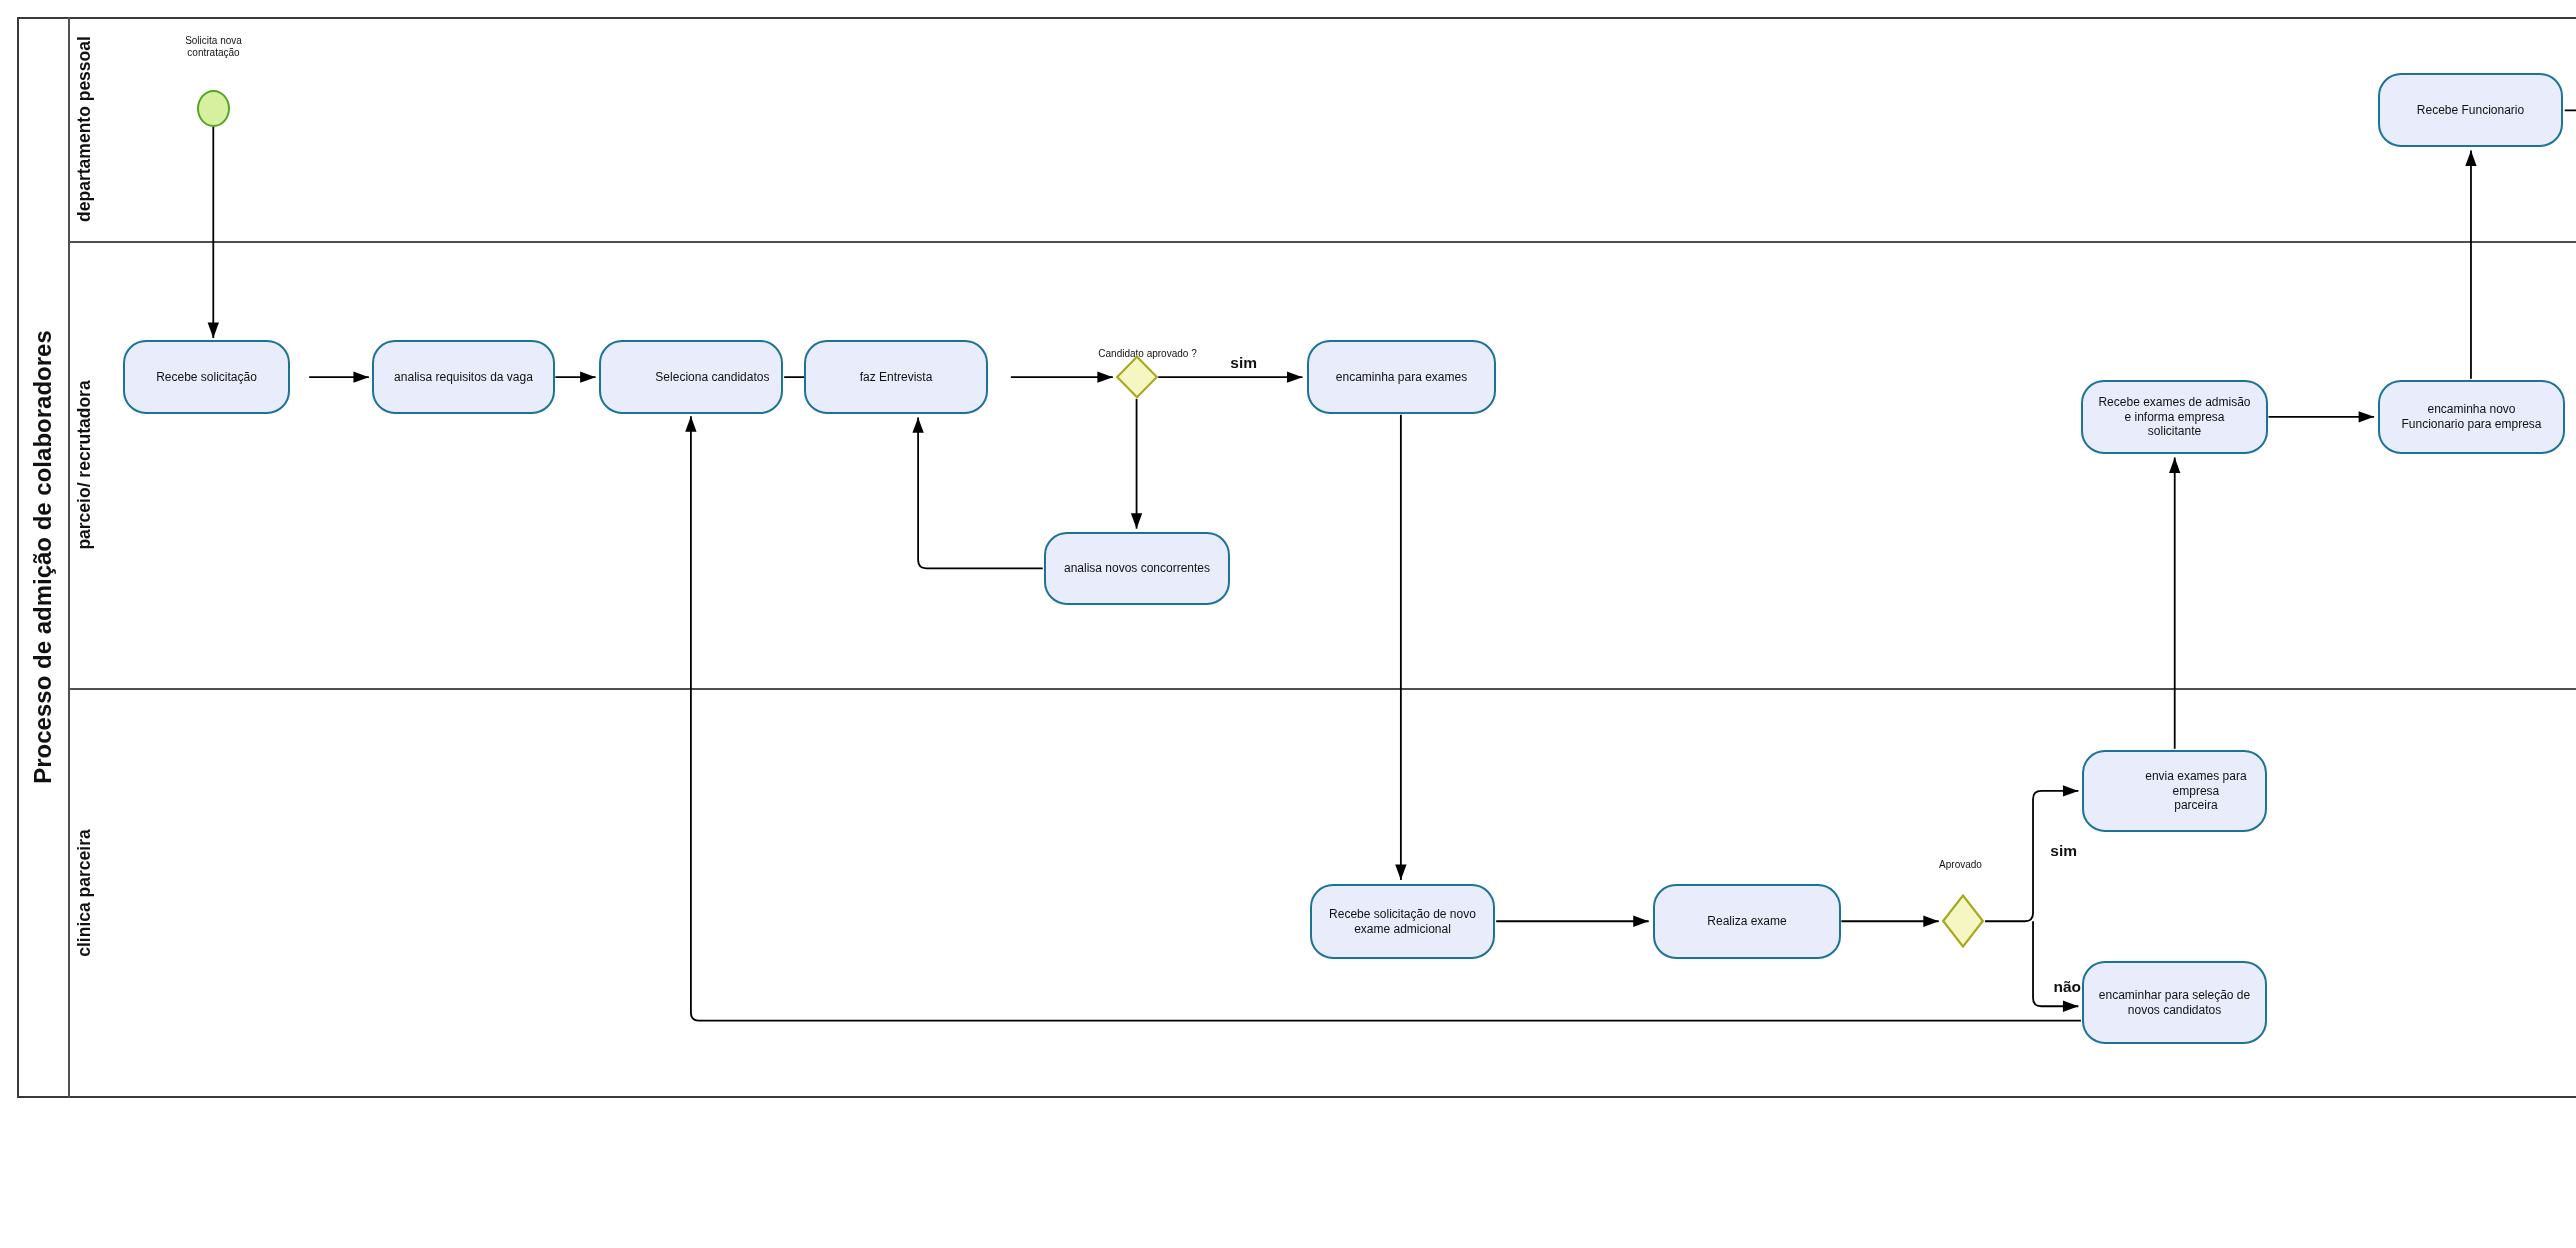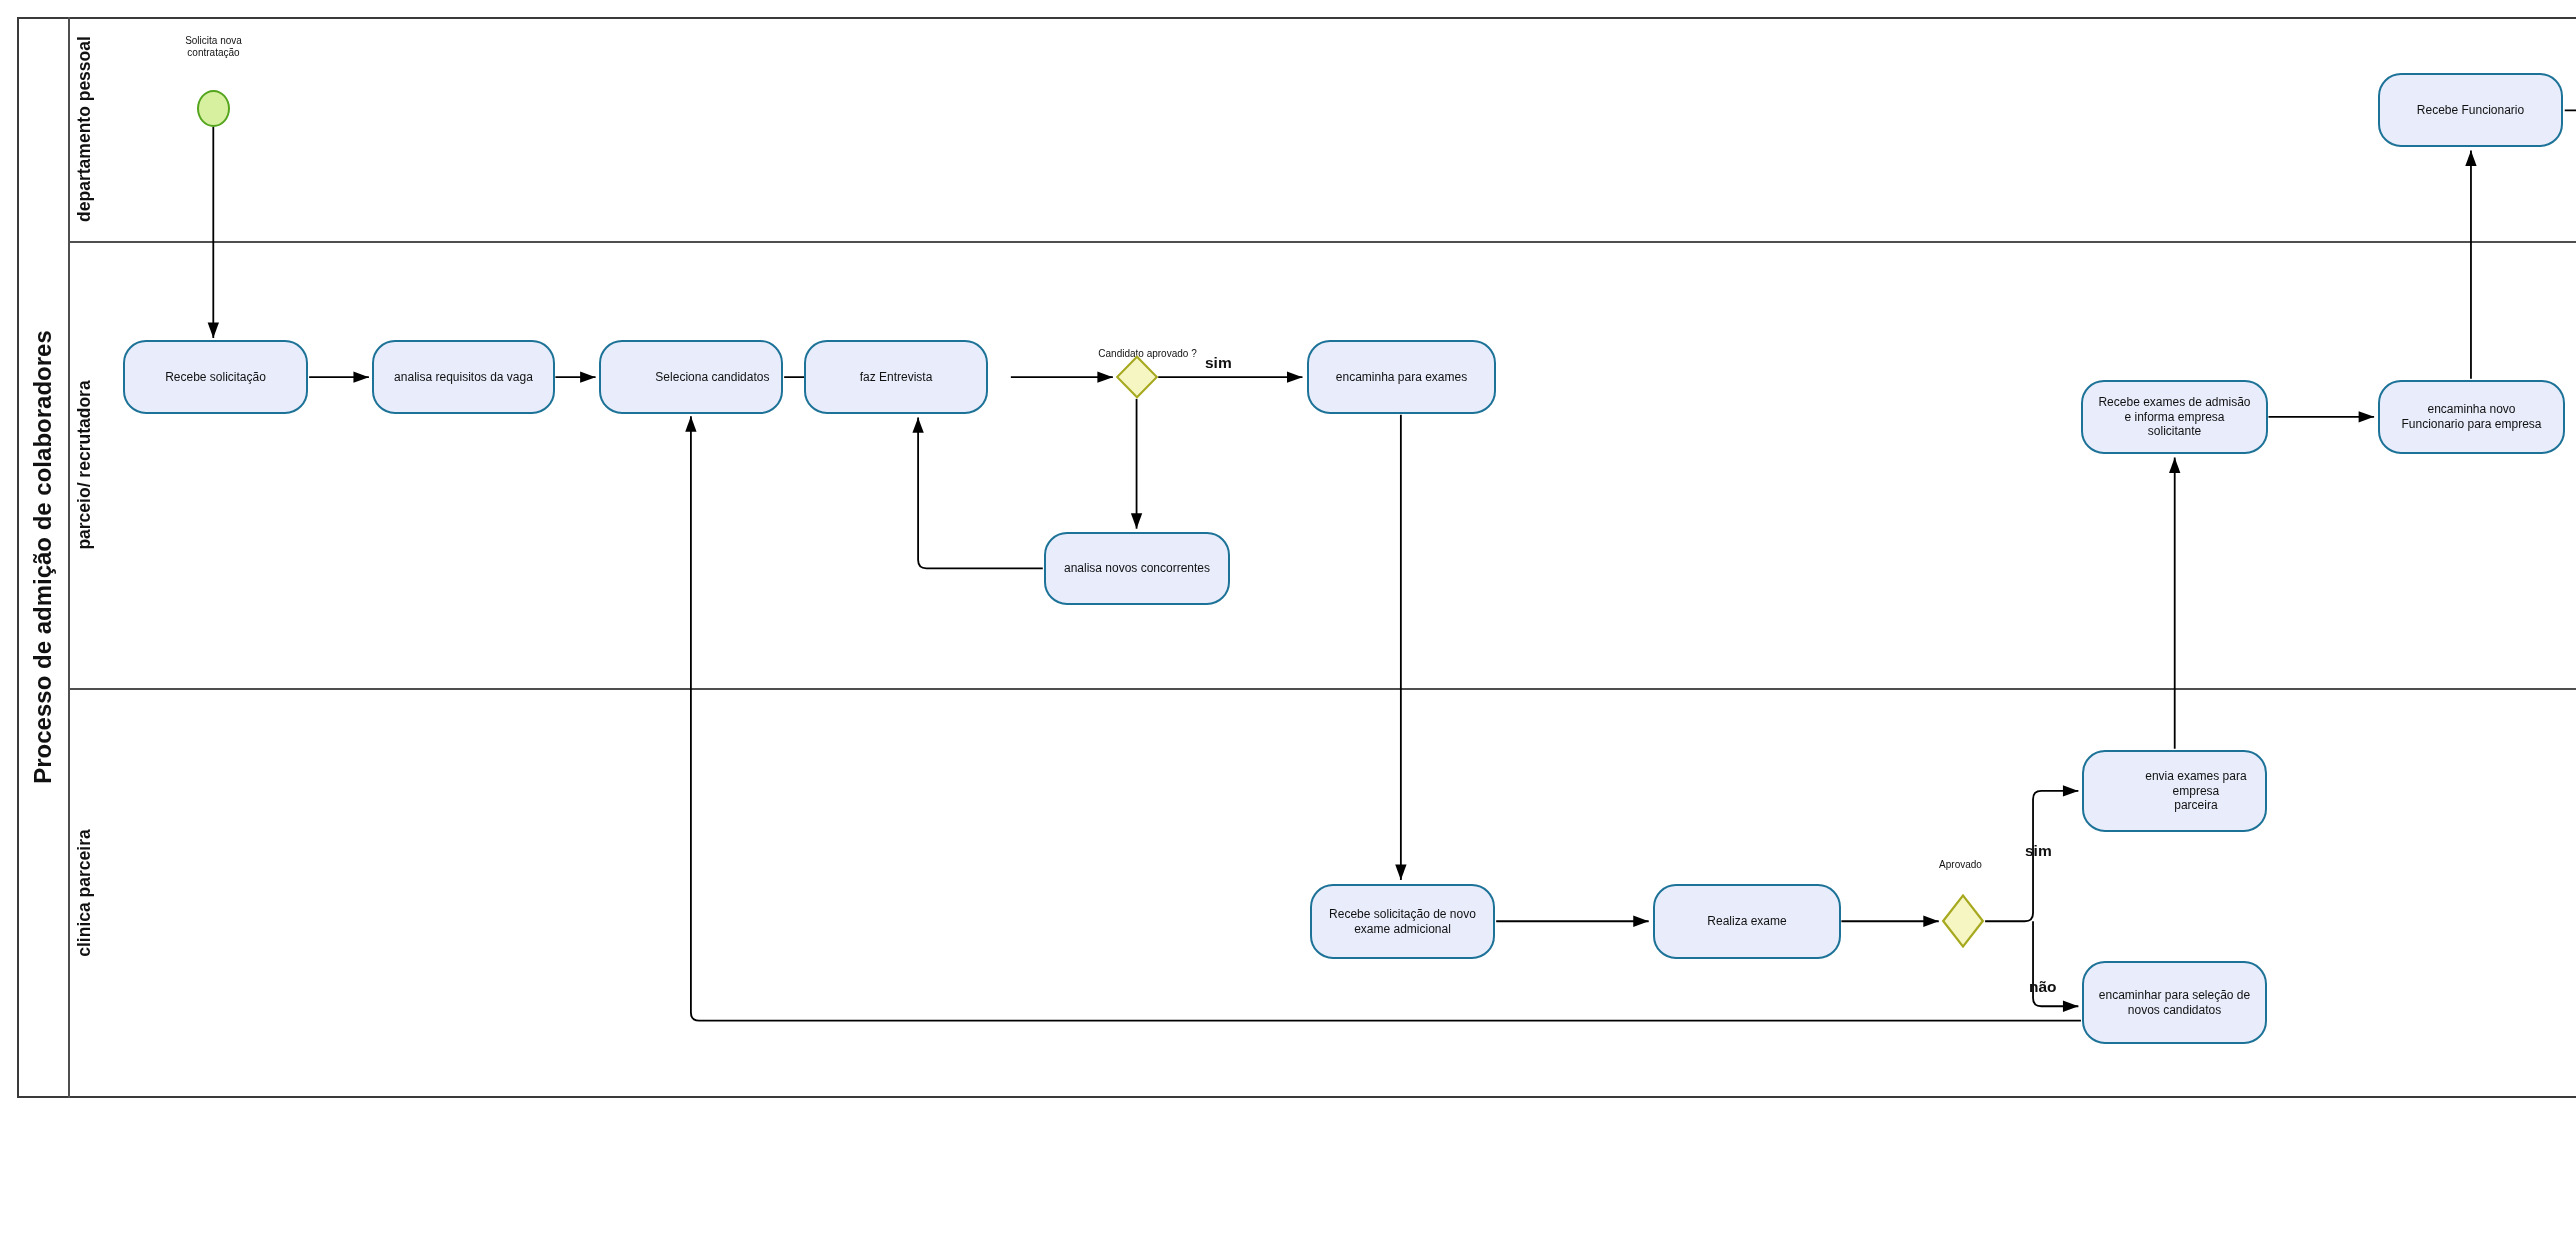--- a/index.html
+++ b/index.html
@@ -23,21 +23,21 @@
   .lane-label{font-size:17.5px;}
   .task{
     background:var(--task_fill);border:2.1px solid var(--task_border);border-radius:23px;
     display:flex;align-items:center;justify-content:center;text-align:center;
     font-size:12px;line-height:1.22;color:#111;white-space:pre-line;padding:3.1px 5.2px;
   }
   .gateway{background:var(--gw_fill);border:2.1px solid var(--gw_border);}
   .event{border-radius:50%;}
   #start-event{width:33px;height:37px;background:var(--start_fill);border:2.6px solid var(--start_border);}
   .node-label{font-size:10px;color:#111;text-align:center;white-space:pre-line;line-height:1.22;}
-  .edge-label{font-size:15.5px;font-weight:bold;color:#111;text-align:left;}
+  .edge-label{font-size:15.5px;font-weight:bold;color:#111;text-align:right;}
   #flows{left:0;top:0;width:3556px;height:1249px;pointer-events:none;}
   #flows path{fill:none;stroke:var(--flow);stroke-width:3.5px;}
 </style>
 </head>
 <body>
 
 <div id="canvas">
 
   <div class="abs" id="pool-frame"></div>
   <div class="abs vline" style="left:68px;top:16.5px;height:1081px;"></div>
@@ -74,21 +74,21 @@
     <path d="M4978,214 H5070" marker-end="url(#arrow)"></path>
     <path d="M4039,1981 H1357 Q1341,1981 1341,1965 V808" marker-end="url(#arrow)"></path>
   </svg>
 
   <div class="abs node-label" style="left:126px;top:35px;width:175px;">Solicita nova
 contratação</div>
   <div class="abs event" id="start-event" style="left:197px;top:90px;"></div>
 
   <div class="abs node-label" style="left:2543px;top:71px;width:180px;">fim do processo</div>
 
-  <div class="abs task" style="left:123px;top:340px;width:185px;height:74px;">Recebe solicitação</div>
+  <div class="abs task" style="left:123px;top:340px;width:167px;height:74px;">Recebe solicitação</div>
   <div class="abs task" style="left:372px;top:340px;width:183px;height:74px;">analisa requisitos da vaga</div>
   <div class="abs task" style="left:599px;top:340px;width:184px;height:74px;padding-left:48px;">Seleciona candidatos</div>
   <div class="abs task" style="left:804px;top:340px;width:184px;height:74px;">faz Entrevista</div>
   <div class="abs task" style="left:1307px;top:340px;width:189px;height:74px;">encaminha para exames</div>
   <div class="abs task" style="left:1044px;top:532px;width:186px;height:73px;">analisa novos concorrentes</div>
   <div class="abs task" style="left:2081px;top:380px;width:187px;height:74px;">Recebe exames de admisão
 e informa empresa
 solicitante</div>
   <div class="abs task" style="left:2378px;top:380px;width:187px;height:74px;">encaminha novo
 Funcionario para empresa</div>

